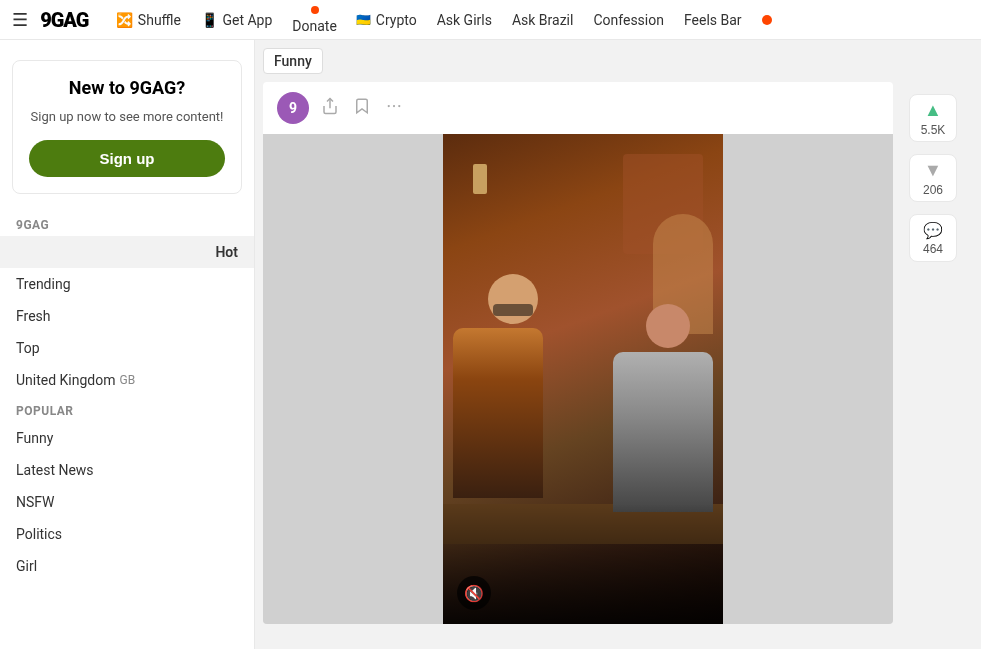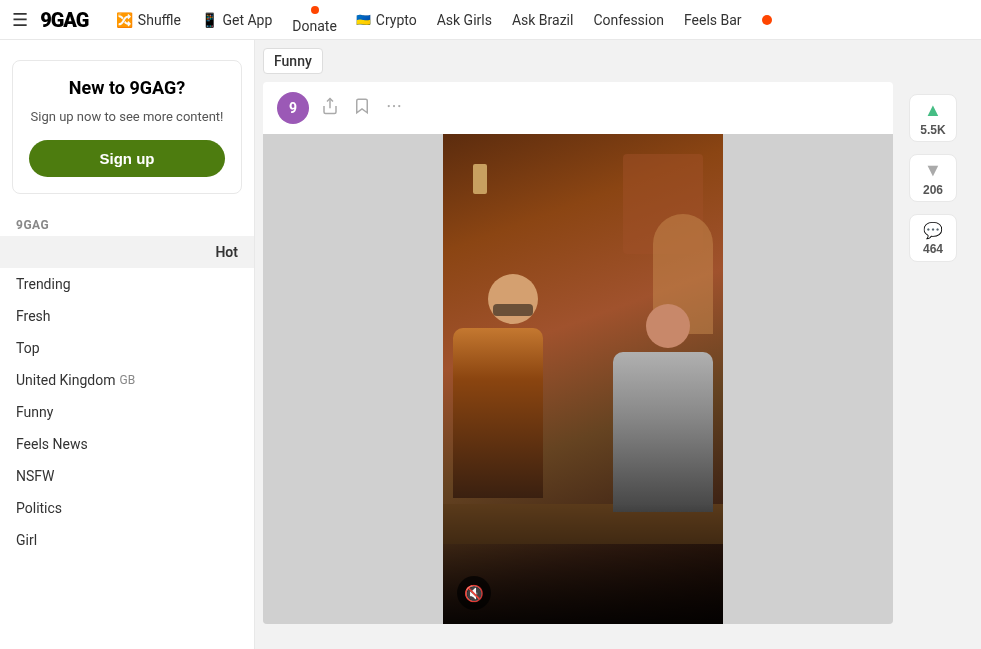--- a/index.html
+++ b/index.html
@@ -205,21 +205,21 @@
     .vote-btn {
       width: 48px; height: 48px;
       background: #fff;
       border: 1px solid #e8e8e8;
       border-radius: 8px;
       display: flex; flex-direction: column; align-items: center; justify-content: center;
       cursor: pointer;
       gap: 2px;
     }
     .vote-btn .vote-icon { font-size: 18px; color: #aaa; }
-    .vote-btn .vote-count { font-size: 12px; font-weight: 700; color: #555; }
+    .vote-btn .vote-count { font-size: 12px; font-weight: 400; color: #555; }
     .vote-btn.upvote .vote-icon { color: #46bd84; }
   </style>
 </head>
 <body>
 
 <header id="header">
   <span class="menu-icon">☰</span>
   <span class="logo">9GAG</span>
   <nav class="nav-items">
     <div class="nav-item">
@@ -277,25 +277,26 @@
       <span>Fresh</span>
     </div>
     <div class="sidebar-item">
       <span>Top</span>
     </div>
     <div class="sidebar-item">
       <span>United Kingdom</span>
       <span class="flag">GB</span>
     </div>
 
+    <div class="sidebar-section-label">Popular</div>
     <div class="sidebar-item">
       <span>Funny</span>
     </div>
     <div class="sidebar-item">
-      <span>Feels News</span>
+      <span>Latest News</span>
     </div>
     <div class="sidebar-item">
       <span>NSFW</span>
     </div>
     <div class="sidebar-item">
       <span>Politics</span>
     </div>
     <div class="sidebar-item">
       <span>Girl</span>
     </div>

